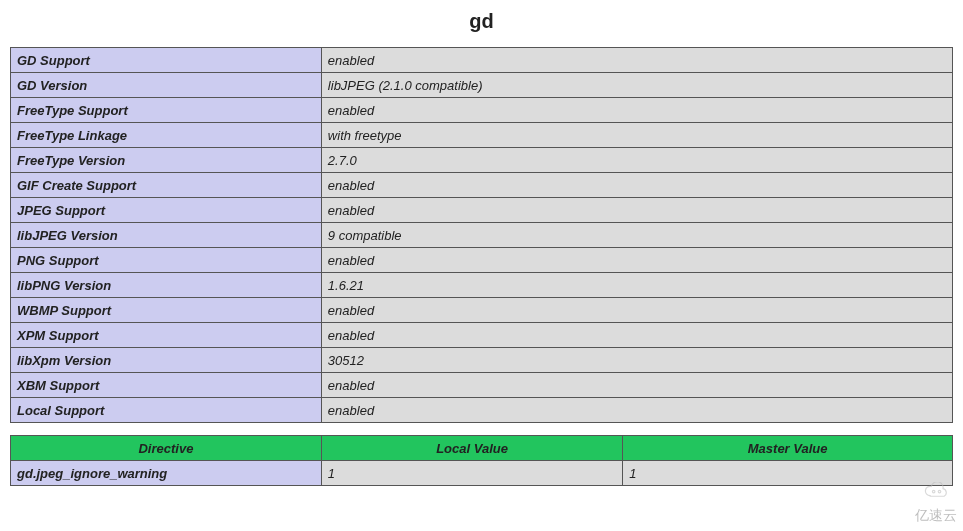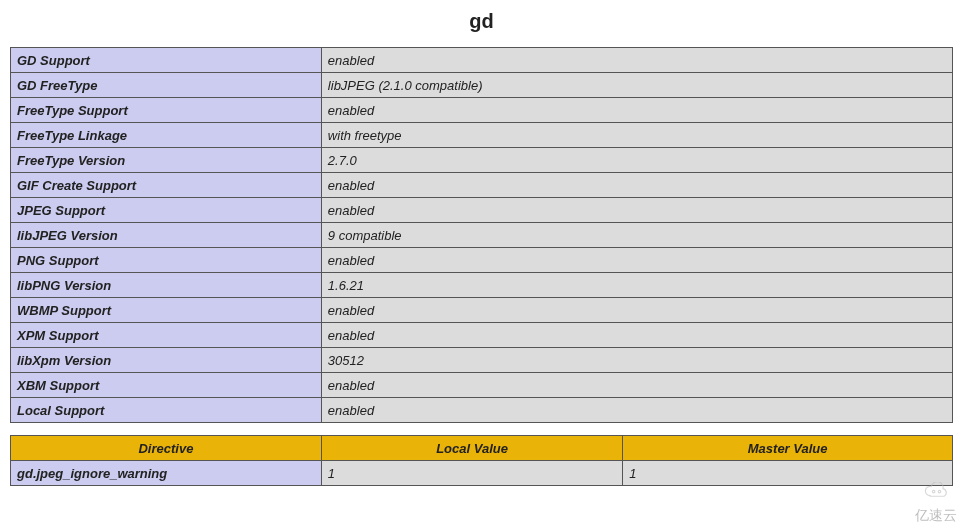--- a/index.html
+++ b/index.html
@@ -42,21 +42,21 @@
       background-color: #ccccf0;
       font-weight: bold;
       width: 33%;
       color: #222;
     }
     td.v {
       background-color: #dcdcdc;
       color: #222;
     }
     th.h {
-      background-color: #eab308;
+      background-color: #22c55e;
       font-weight: bold;
       text-align: center;
       color: #222;
     }
     .watermark {
       position: absolute;
       right: 6px;
       bottom: 6px;
       display: flex;
       align-items: center;
@@ -77,21 +77,21 @@
 
 <h1>gd</h1>
 
 <table>
   <tbody id="info-tbody">
       <tr>
         <td class="e">GD Support</td>
         <td class="v">enabled</td>
       </tr>
       <tr>
-        <td class="e">GD FreeType</td>
+        <td class="e">GD Version</td>
         <td class="v">libJPEG (2.1.0 compatible)</td>
       </tr>
       <tr>
         <td class="e">FreeType Support</td>
         <td class="v">enabled</td>
       </tr>
       <tr>
         <td class="e">FreeType Linkage</td>
         <td class="v">with freetype</td>
       </tr>

